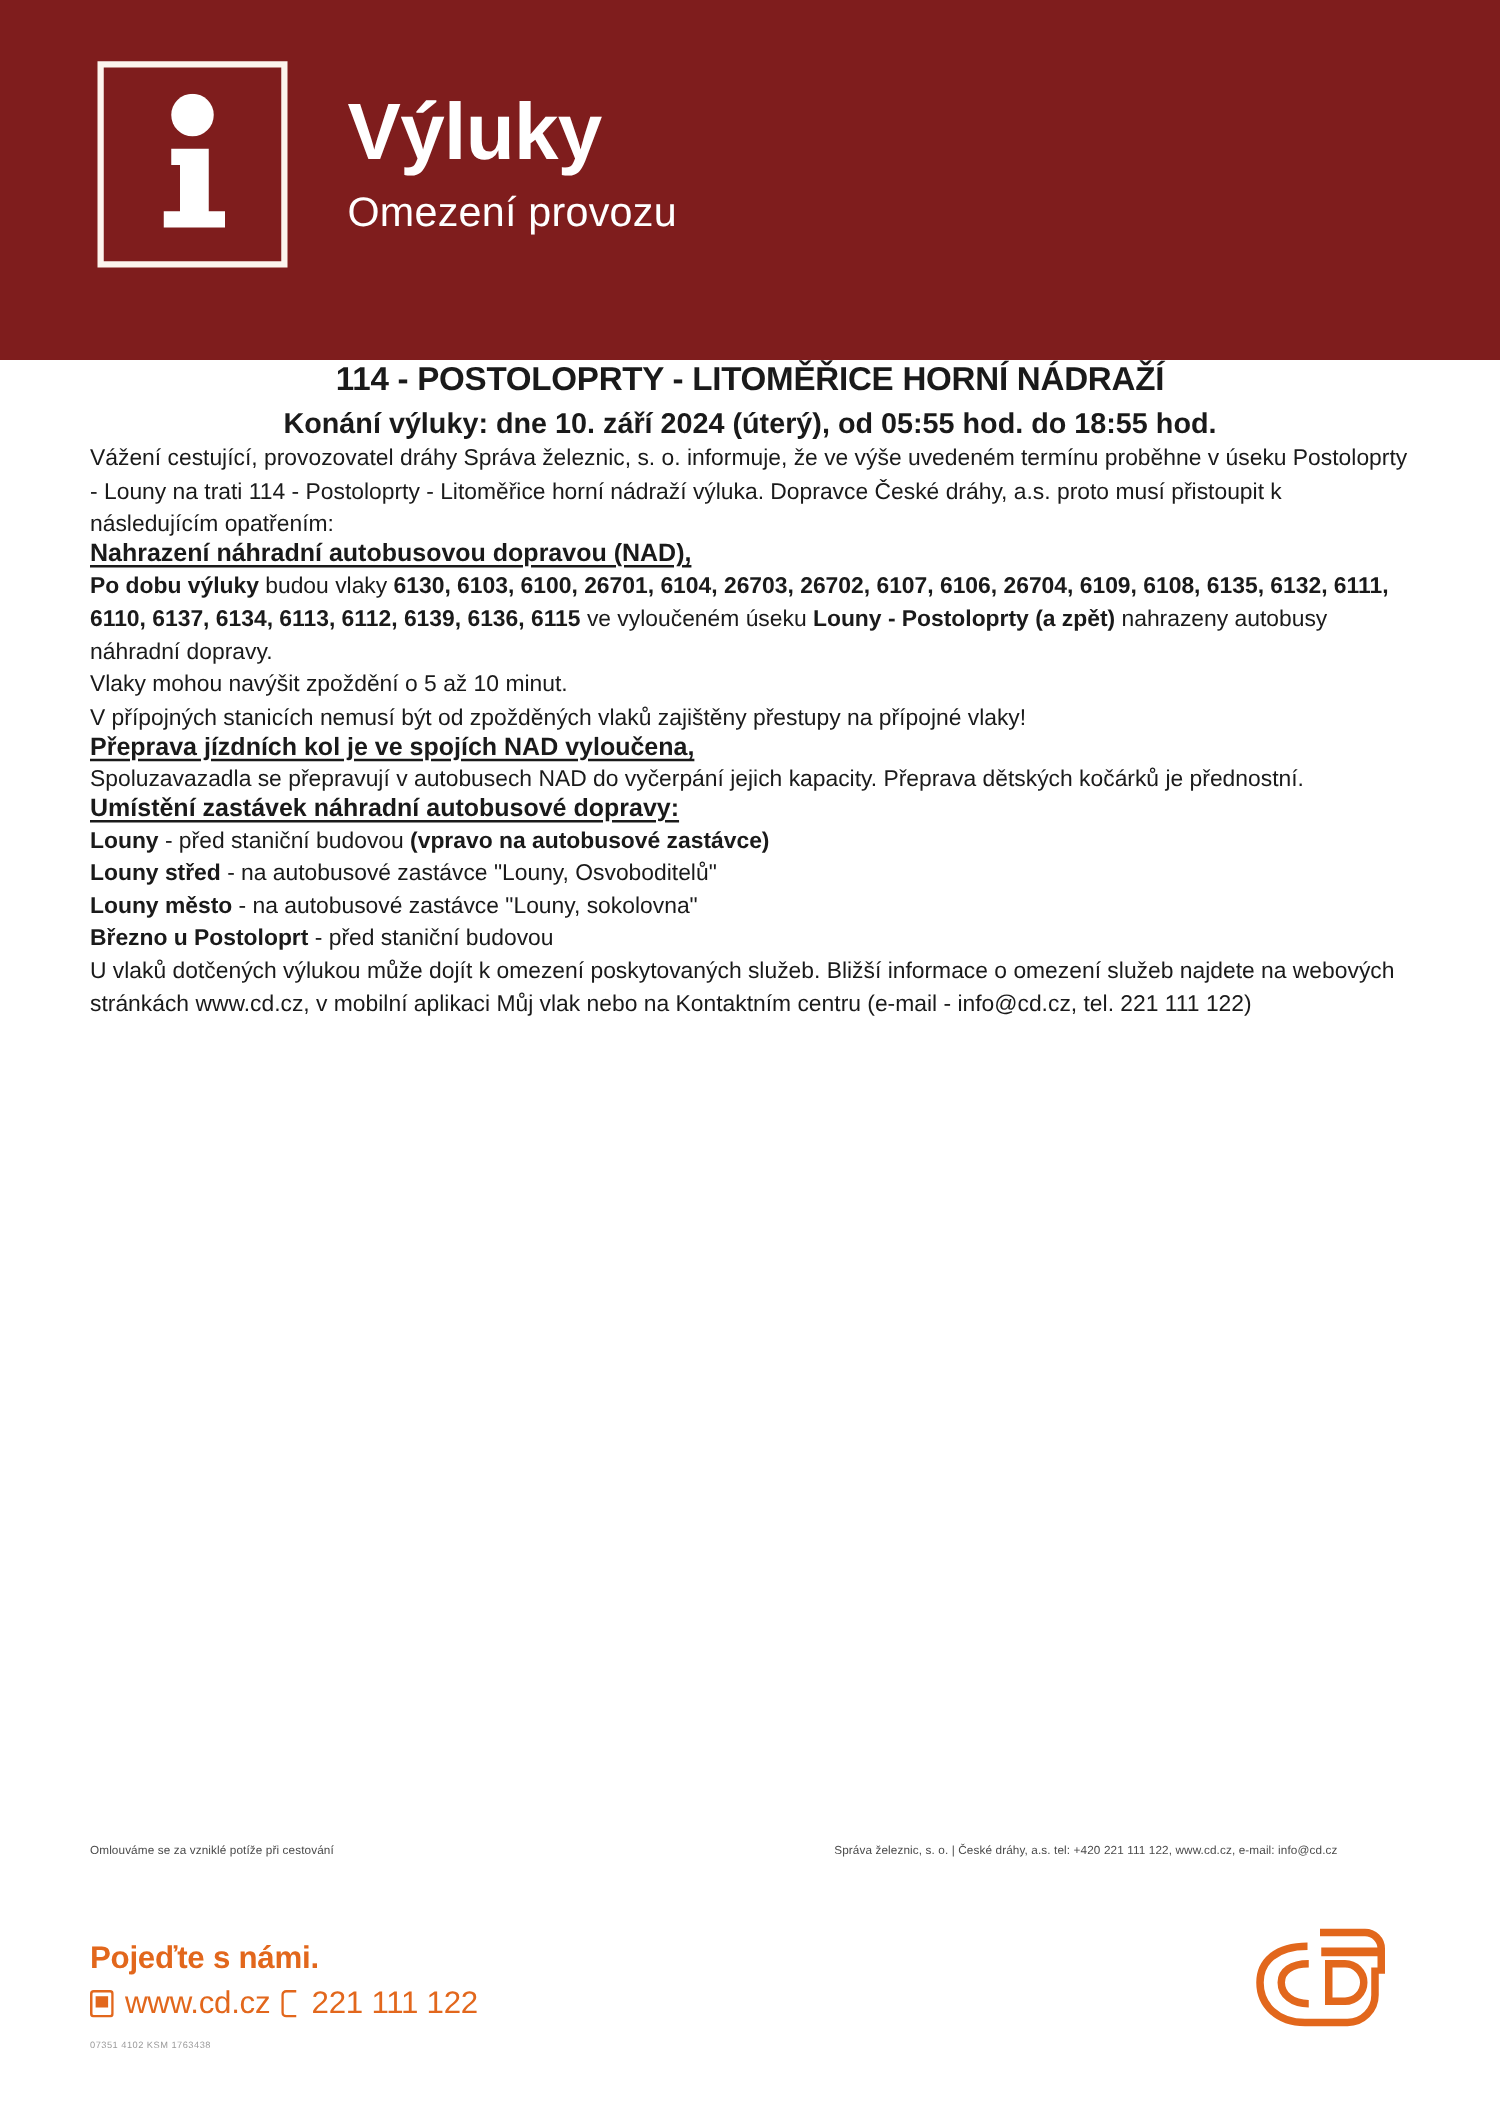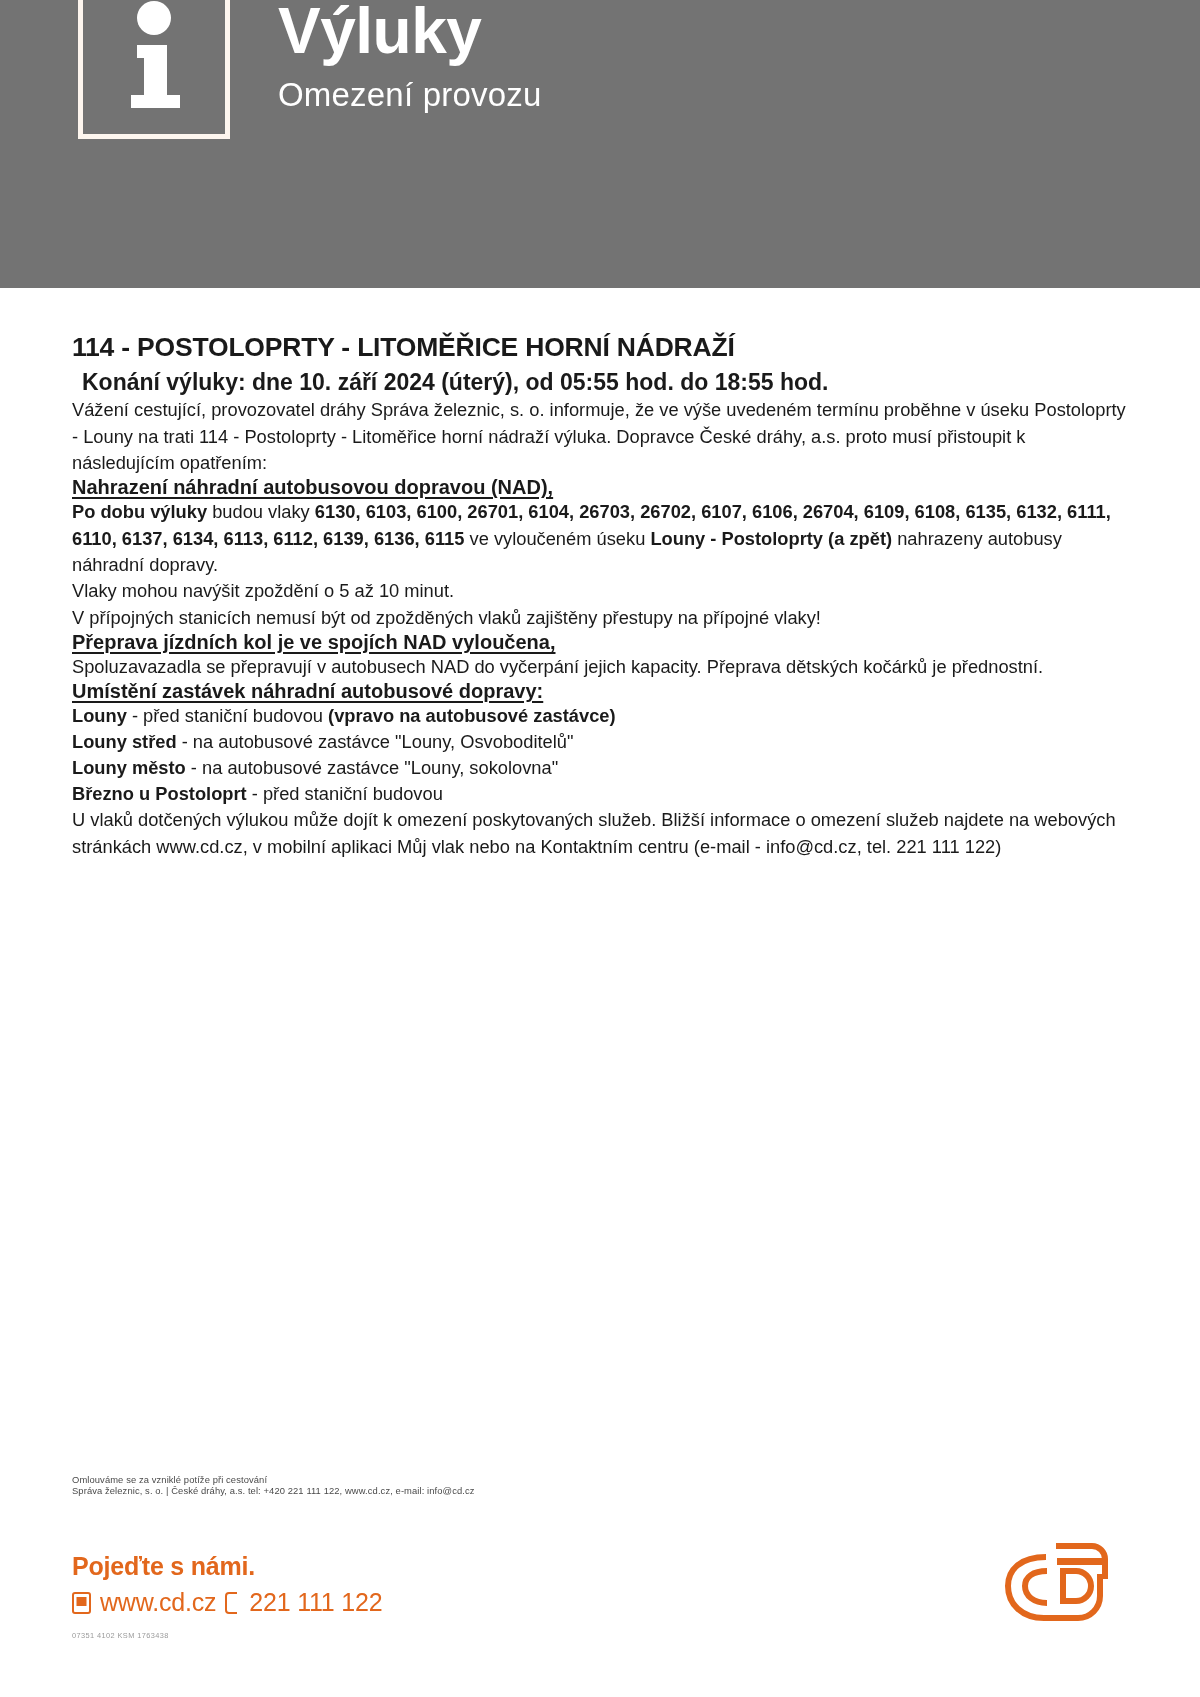--- a/index.html
+++ b/index.html
@@ -11,26 +11,26 @@
     width: 1200px;
     height: 1697px;
     font-family: "Liberation Sans", sans-serif;
     color: #1a1a1a;
     position: relative;
     overflow: hidden;
   }
 
   
   .banner {
-    background: #737373;
+    background: #7f1d1d;
     height: 288px;
     padding: 0;
     position: relative;
     display: flex;
-    align-items: flex-start;
+    align-items: center;
   }
   .banner-inner {
     display: flex;
     align-items: center;
     padding-left: 78px;
     margin-top: -26px;
   }
   .info-box {
     width: 152px;
     height: 165px;
@@ -61,21 +61,21 @@
     letter-spacing: 0.2px;
   }
 
   
   .sheet {
     padding: 0 72px;
     position: relative;
   }
 
   .heading-block {
-    margin-top: 44px;
+    text-align: center;
   }
   .line-route {
     font-size: 26.5px;
     font-weight: 700;
     letter-spacing: -0.2px;
     line-height: 1.18;
   }
   .line-section {
     font-size: 32px;
     font-weight: 700;
@@ -121,21 +121,20 @@
   .footer-note {
     position: absolute;
     left: 72px;
     right: 72px;
     top: 1474px;
     display: flex;
     justify-content: space-between;
     font-size: 9.4px;
     color: #4a4a4a;
     letter-spacing: 0.1px;
-    flex-direction: column;
   }
   .footer-note .right { padding-right: 58px; }
 
   .brand {
     position: absolute;
     left: 72px;
     top: 1552px;
     color: #e2671c;
   }
   .brand-claim {

